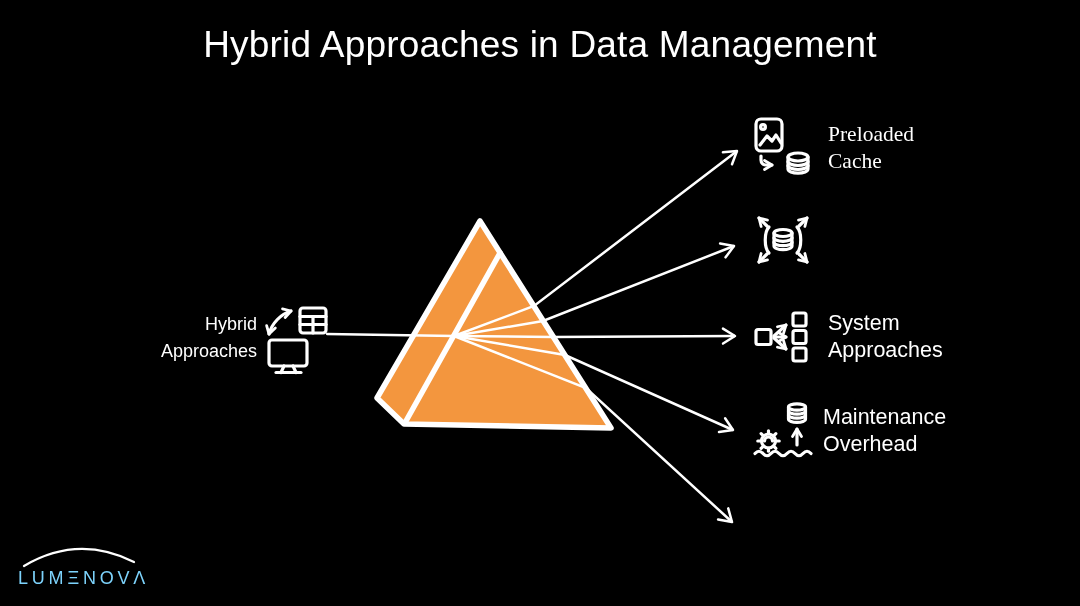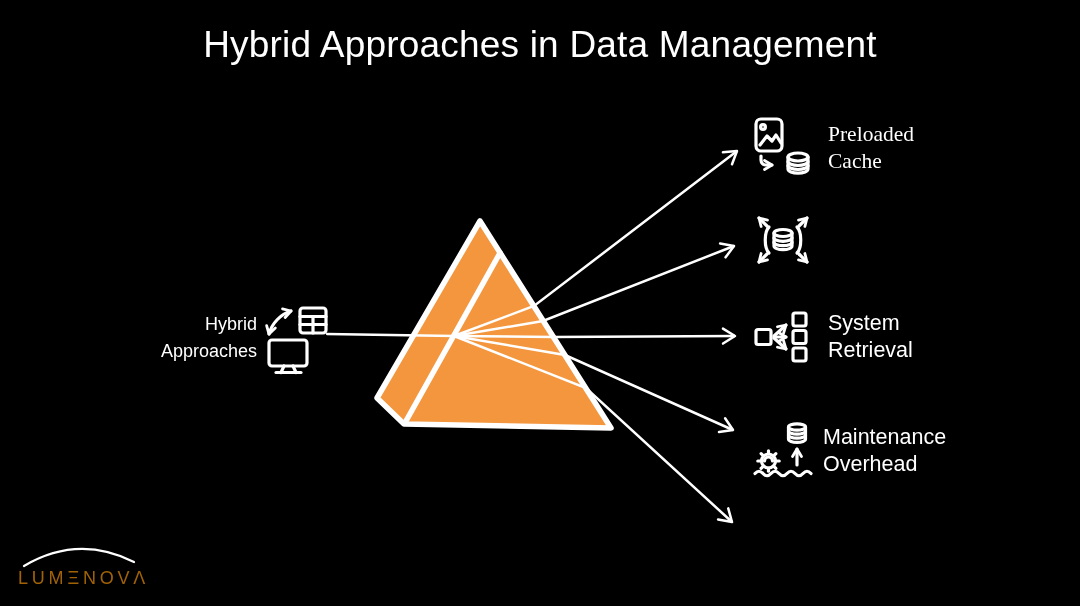--- a/index.html
+++ b/index.html
@@ -12,29 +12,29 @@
     font-size:37px; font-weight:400; letter-spacing:0.2px;
   }
   .diagram-svg { position:absolute; left:0; top:0; }
   .source-label {
     position:absolute; top:311px; right:823px; text-align:right;
     font-size:18px; line-height:27px; white-space:pre-line;
   }
   .source-icons { position:absolute; left:260px; top:303px; }
   .output-row { position:absolute; left:752px; height:62px; display:flex; align-items:center; gap:14px; }
   .row-1 { top:117px;font-family:Liberation Serif, serif; } .row-2 { top:211px; } .row-3 { top:306px; }
-  .row-4 { top:420px;gap:9px; } .row-5 { top:493px; }
+  .row-4 { top:400px;gap:9px; } .row-5 { top:493px; }
   .output-label { font-size:21.5px; line-height:27px; white-space:pre-line; }
   .icon path, .icon rect, .icon circle, .icon ellipse, .icon line, .icon polyline {
     fill:none; stroke:#ffffff; stroke-width:3.2; stroke-linecap:round; stroke-linejoin:round;
   }
   .logo-arc { position:absolute; left:20px; top:542px; }
   .logo-text {
     position:absolute; left:18px; top:568px; font-size:18px; font-weight:400;
-    letter-spacing:3.8px; color:#a16207;
+    letter-spacing:3.8px; color:#7dd3fc;
   }
 </style>
 </head>
 <body>
 
 <div class="slide">
 
   <svg width="0" height="0" style="position:absolute" aria-hidden="true">
     <defs>
       <marker id="ah" markerUnits="userSpaceOnUse" markerWidth="26" markerHeight="26" refX="21" refY="13" orient="auto">
@@ -116,21 +116,21 @@
     <svg class="icon" width="62" height="62" viewBox="0 0 62 62">
       <rect x="4" y="23.5" width="15" height="15" rx="2"></rect>
       <path d="M22,30 L34,19" marker-end="url(#ahs)"></path>
       <path d="M22,31 L34,31" marker-end="url(#ahs)"></path>
       <path d="M22,32 L34,43" marker-end="url(#ahs)"></path>
       <rect x="41" y="7" width="13" height="13" rx="2"></rect>
       <rect x="41" y="24.5" width="13" height="13" rx="2"></rect>
       <rect x="41" y="42" width="13" height="13" rx="2"></rect>
     </svg>
     <span class="output-label">System
-Retrieval</span>
+Approaches</span>
   </div>
 
   <div class="output-row row-4">
     <svg class="icon" width="62" height="62" viewBox="0 0 62 62">
       <ellipse cx="45" cy="7" rx="8.5" ry="3.2"></ellipse>
       <path d="M36.5,7 v12 a8.5,3.4 0 0 0 17,0 v-12"></path>
       <path d="M36.5,11 a8.5,3.2 0 0 0 17,0"></path>
       <path d="M36.5,15 a8.5,3.2 0 0 0 17,0"></path>
       <path d="M45,45 L45,29" marker-end="url(#ahs)"></path>
       <circle cx="16.5" cy="41" r="7"></circle>

